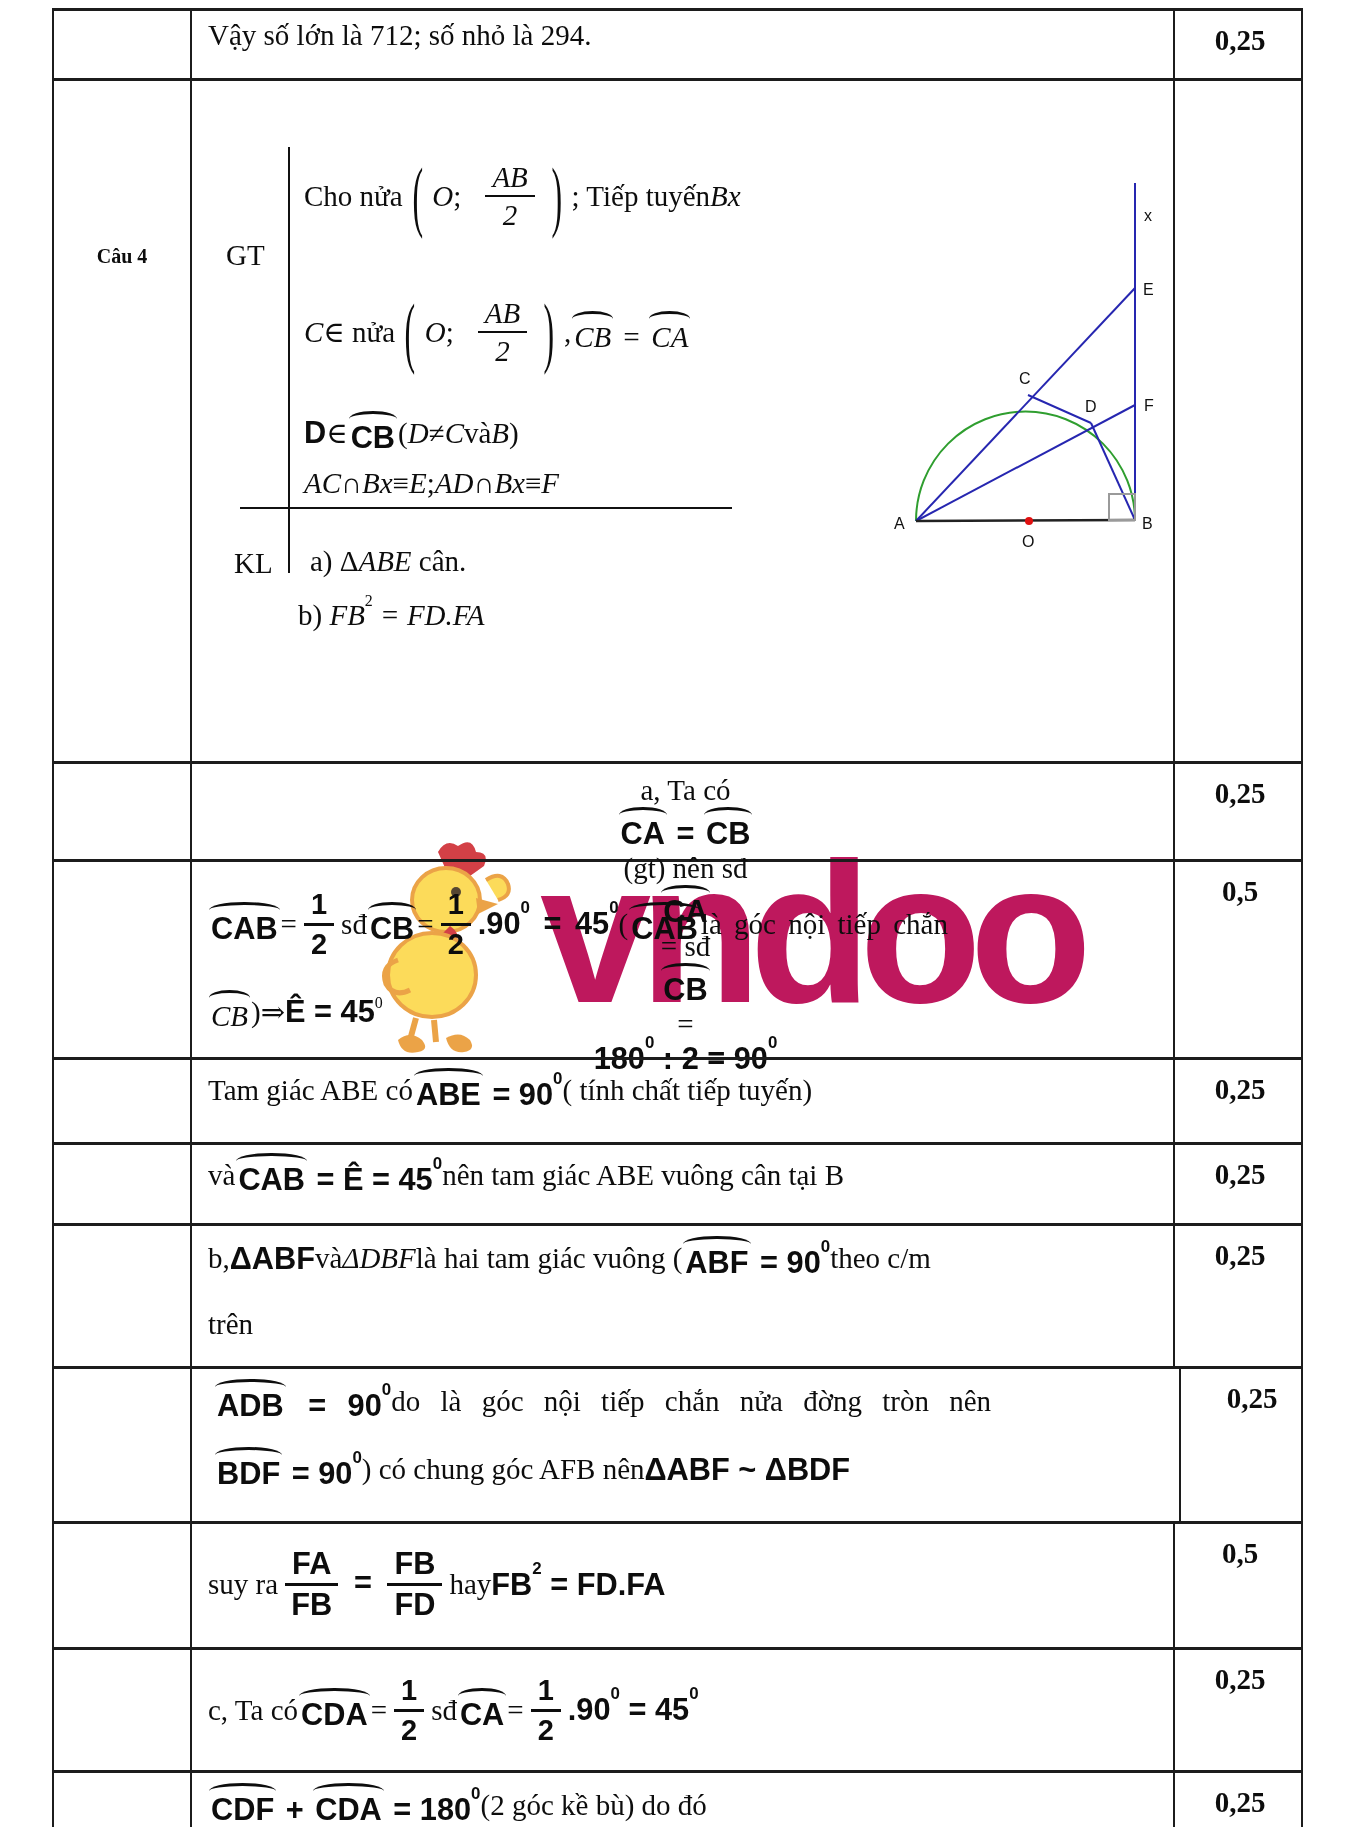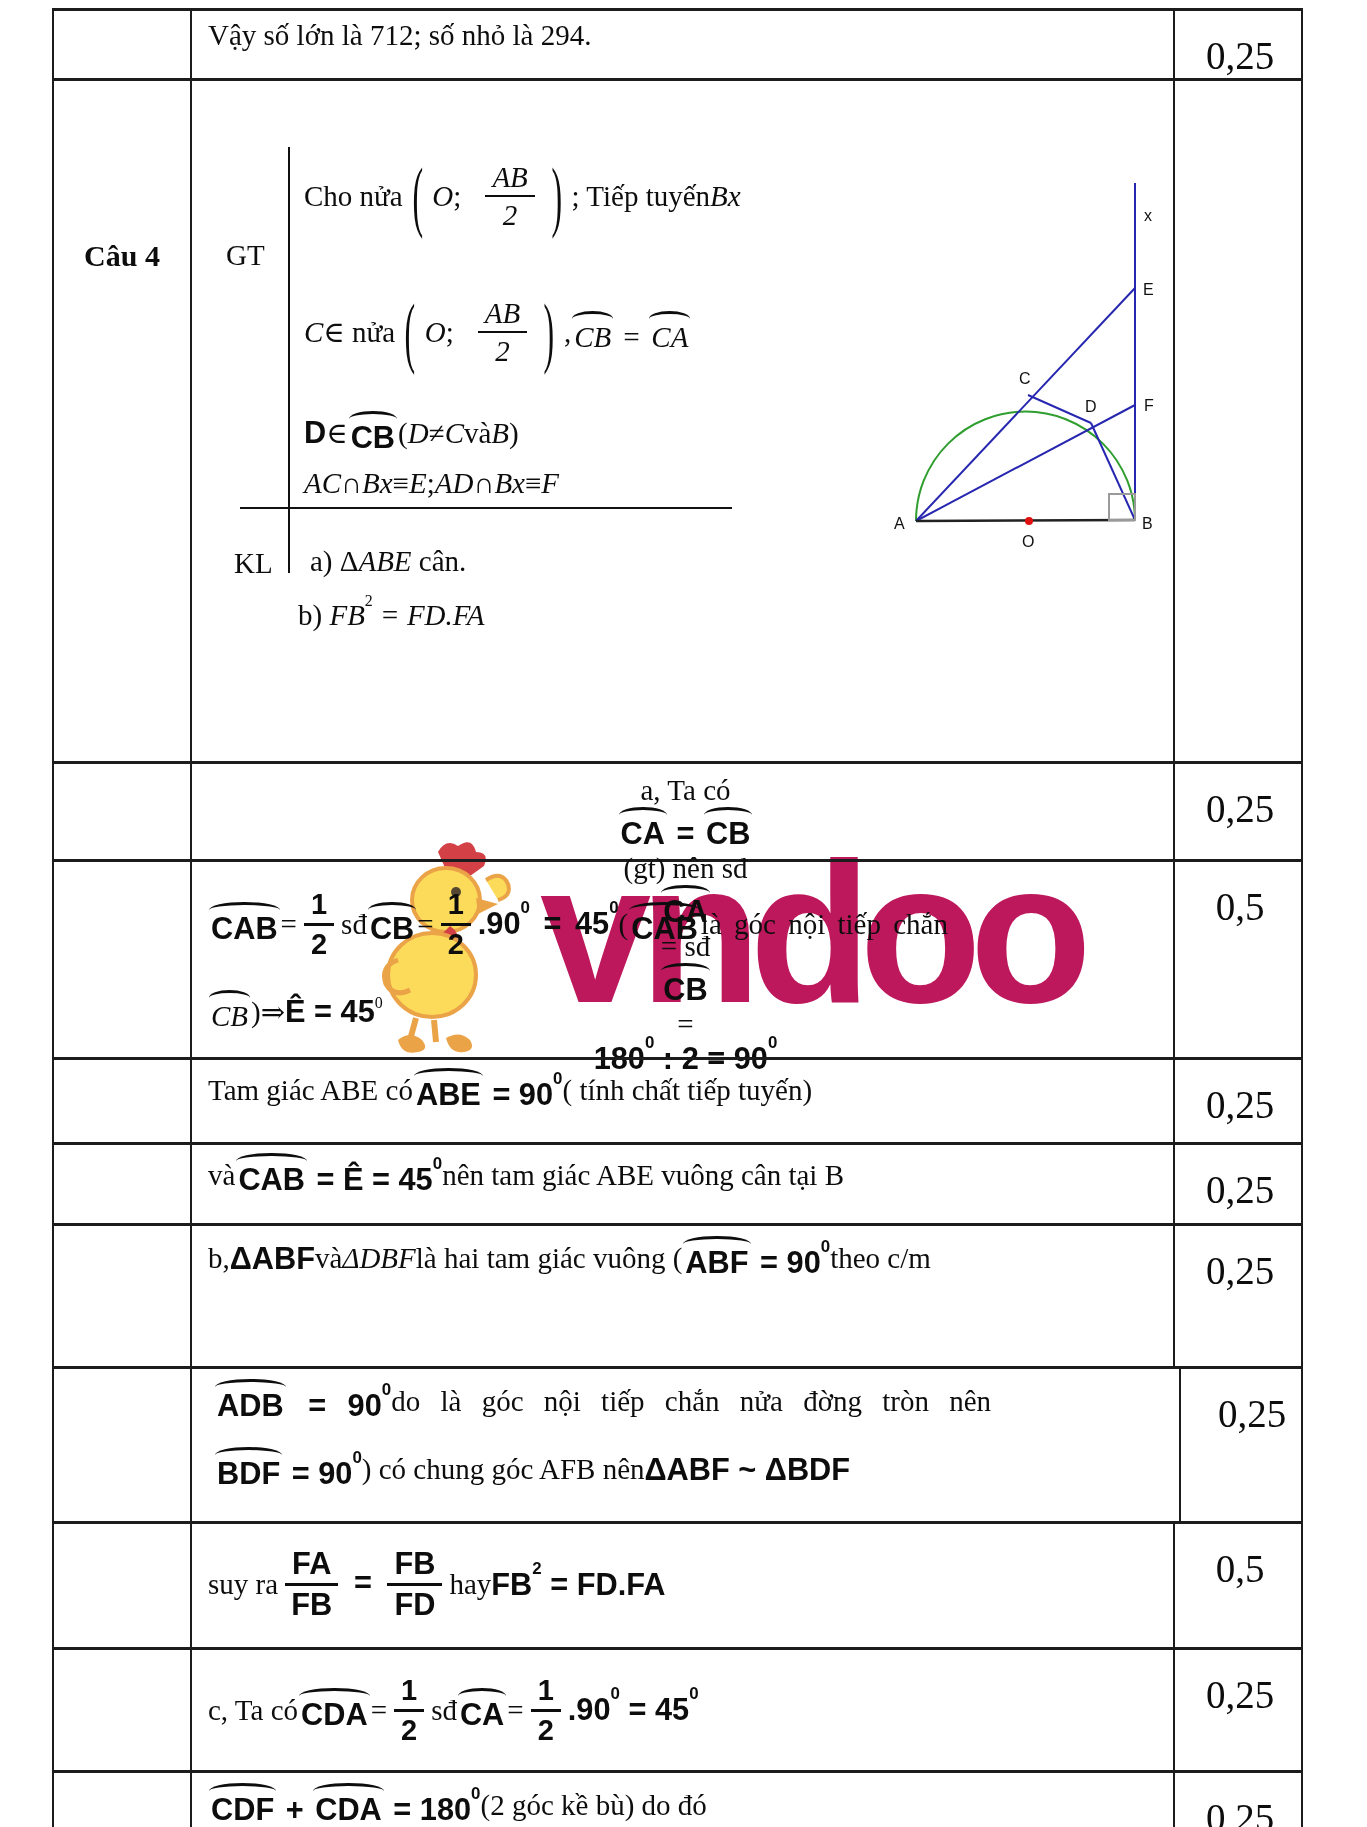--- a/index.html
+++ b/index.html
@@ -12,23 +12,23 @@
            font-weight:700;font-size:200px;letter-spacing:-12px;color:#be185d;line-height:1;}
   #wm-chick{position:absolute;left:368px;top:840px;opacity:.95;}
 
   
   #tbl{position:absolute;left:52px;top:8px;width:1251px;z-index:1;border-top:3px solid #1c1c1c;}
   .row{display:grid;grid-template-columns:138px 983px 130px;border-bottom:3px solid #1c1c1c;
        border-left:2px solid #1c1c1c;border-right:2px solid #1c1c1c;position:relative;}
   .row:last-child{border-bottom:none;}
   .c1{border-right:2px solid #1c1c1c;display:flex;align-items:center;justify-content:center;}
   .c2{border-right:2px solid #1c1c1c;position:relative;padding:0 6px 0 16px;box-sizing:border-box;}
-  .c3{text-align:center;padding-top:22px;font-size:39px;}
-
-  .qlabel{font-weight:700;font-size:30px;padding-bottom:330px;}
+  .c3{text-align:center;padding-top:13px;font-size:29px;font-weight:bold;}
+
+  .qlabel{font-weight:700;font-size:20px;padding-bottom:330px;}
 
   
   .sb{font-family:"Liberation Sans","DejaVu Sans",sans-serif;font-weight:700;font-size:1.06em;}
   .it{font-style:italic;}
   sup{font-size:0.55em;position:relative;top:-0.55em;line-height:0;}
   .arc{display:inline-block;position:relative;padding:12px 3px 0 3px;line-height:1;}
   .arc::before{content:'';position:absolute;left:1px;right:1px;top:0;height:13px;
                border-top:3px solid #0d0d0d;border-radius:50% 50% 0 0;}
   .frac{display:inline-block;vertical-align:middle;text-align:center;line-height:1.12;
         font-family:"Liberation Sans","DejaVu Sans",sans-serif;font-weight:700;margin:0 7px;}
@@ -176,20 +176,21 @@
       <div class="c2">
         <div class="pline" style="top:8px;">và  <span class="sb"><span class="arc">CAB</span> = Ê = 45<sup>0</sup></span> nên tam giác ABE vuông cân tại B</div>
       </div>
       <div class="c3">0,25</div>
     </div>
 
     <div class="row" style="height:140px;">
       <div class="c1"></div>
       <div class="c2">
         <div class="pline" style="top:10px;">b,  <span class="sb">ΔABF</span> và  <span class="it">ΔDBF</span> là hai tam giác vuông ( <span class="sb"><span class="arc">ABF</span> = 90<sup>0</sup></span> theo c/m</div>
+        <div class="pline" style="top:82px;">trên</div>
       </div>
       <div class="c3">0,25</div>
     </div>
 
     <div class="row" style="height:152px;gap:6px;">
       <div class="c1"></div>
       <div class="c2">
         <div class="pline spread" style="top:10px;"><span class="sb"><span class="arc">ADB</span> = 90<sup>0</sup></span> do là góc nội tiếp chắn nửa đờng tròn nên</div>
         <div class="pline" style="top:78px;"><span class="sb"><span class="arc">BDF</span> = 90<sup>0</sup></span>) có chung góc AFB nên  <span class="sb">ΔABF ~ ΔBDF</span></div>
       </div>

